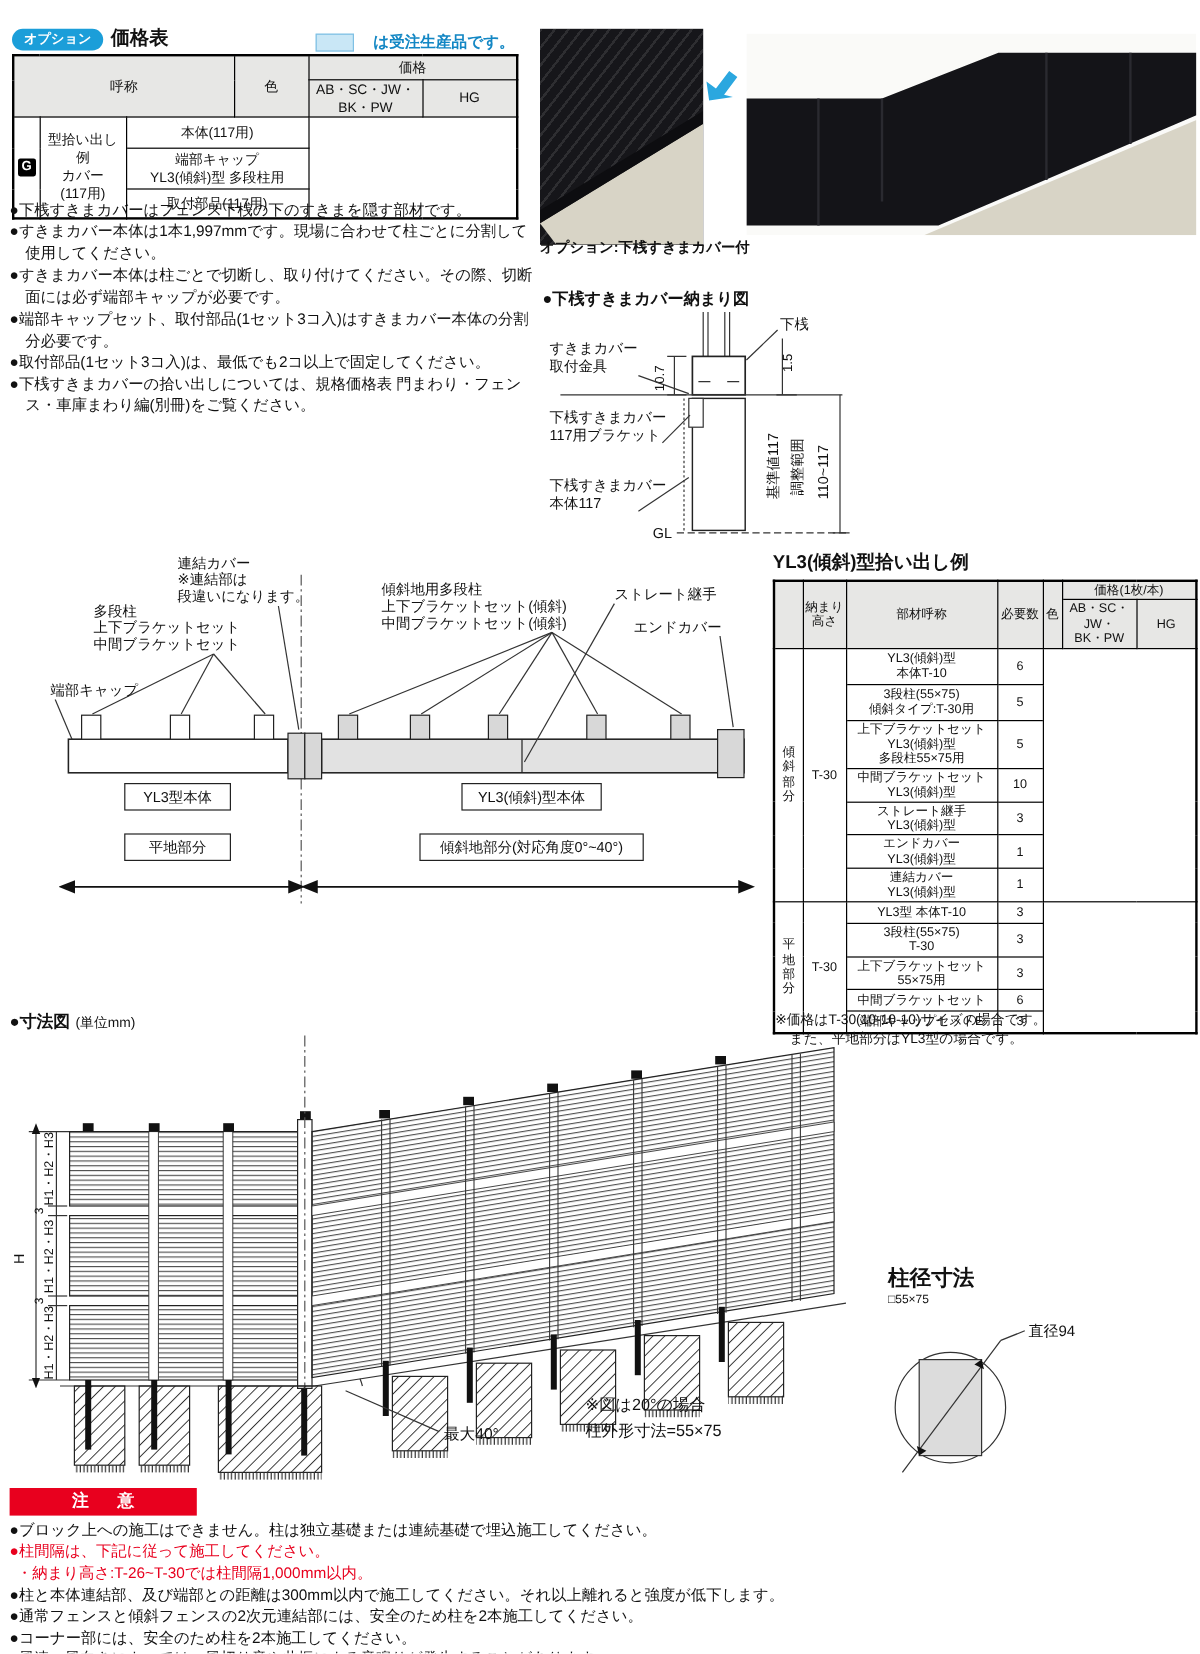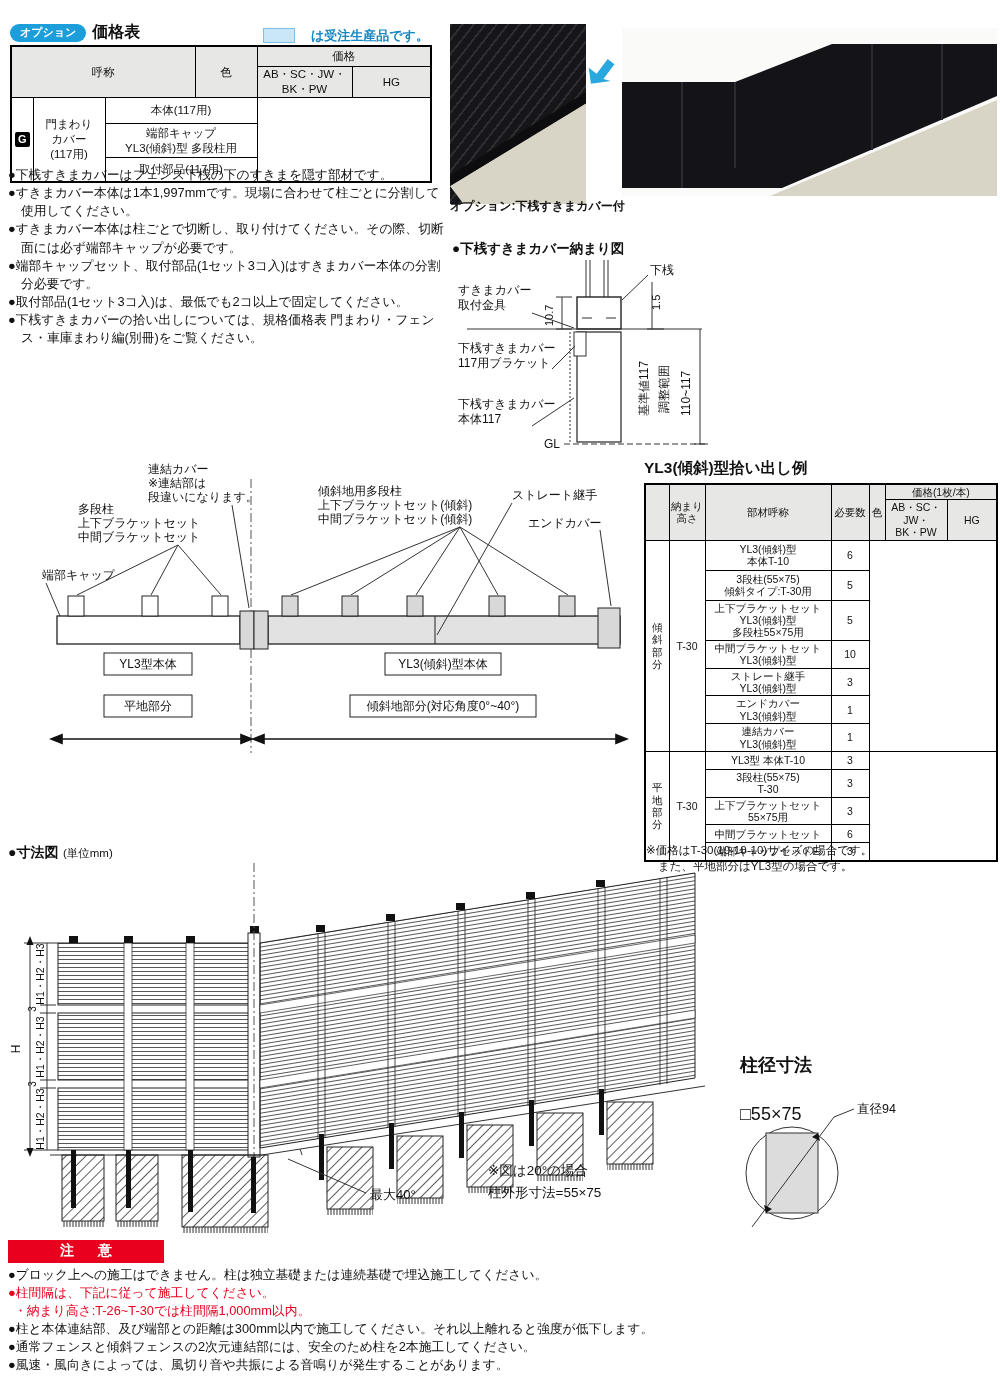--- a/index.html
+++ b/index.html
@@ -75,21 +75,21 @@
       <th colspan="3" rowspan="2">呼称</th>
       <th rowspan="2">色</th>
       <th colspan="2">価格</th>
     </tr>
     <tr>
       <th>AB・SC・JW・BK・PW</th>
       <th>HG</th>
     </tr>
     <tr style="height:26px;">
       <td rowspan="3"><span class="g-badge">G</span></td>
-      <td rowspan="3" class="pre">門まわり
+      <td rowspan="3" class="pre">型拾い出し例
 カバー
 (117用)</td>
       <td colspan="2">本体(117用)</td>
       <td colspan="2" rowspan="3"></td>
     </tr>
     <tr style="height:34px;">
           <td colspan="2" class="pre">端部キャップ
 YL3(傾斜)型 多段柱用</td>
         </tr>
     <tr style="height:24px;">
@@ -459,34 +459,35 @@
 
     <path d="M 302 300 A 40 40 0 0 0 300 294" fill="none" stroke="#333"></path>
     <line x1="366" y1="338" x2="288" y2="304" stroke="#333"></line>
     <text x="370" y="344" font-size="13">最大40°</text>
 
     <text x="488" y="320" font-size="13.5">※図は20°の場合</text>
     <text x="488" y="342" font-size="13.5">柱外形寸法=55×75</text>
   </svg>
 
   <div class="abs bold" style="left:740px;top:1053px;font-size:18px;">柱径寸法</div>
-  <div class="abs" style="left:740px;top:1078px;font-size:18px;margin-top:26px;">□55×75</div>
+  <div class="abs" style="left:740px;top:1078px;font-size:10px;">□55×75</div>
   <svg class="abs" style="left:730px;top:1095px;" width="260" height="150" viewBox="0 0 260 150">
     <circle cx="62" cy="78" r="46" fill="none" stroke="#333"></circle>
     <rect x="36" y="38" width="52" height="80" fill="#dcdcdc" stroke="#333"></rect>
     <line x1="22" y1="132" x2="104" y2="22" stroke="#333"></line>
     <polygon points="36,118 34,110 42,114" fill="#111"></polygon>
     <polygon points="88,38 90,46 82,42" fill="#111"></polygon>
     <line x1="104" y1="22" x2="124" y2="14" stroke="#333"></line>
     <text x="127" y="18" font-size="12.5">直径94</text>
   </svg>
 
   <div class="caution-banner abs" style="left:8px;top:1240px;">注 意</div>
   <div class="abs" style="left:8px;top:1266px;width:984px;">
       <div class="caution-line">●ブロック上への施工はできません。柱は独立基礎または連続基礎で埋込施工してください。</div>
       <div class="caution-line red">●柱間隔は、下記に従って施工してください。</div>
       <div class="caution-line red indent">・納まり高さ:T-26~T-30では柱間隔1,000mm以内。</div>
       <div class="caution-line">●柱と本体連結部、及び端部との距離は300mm以内で施工してください。それ以上離れると強度が低下します。</div>
       <div class="caution-line">●通常フェンスと傾斜フェンスの2次元連結部には、安全のため柱を2本施工してください。</div>
+      <div class="caution-line">●コーナー部には、安全のため柱を2本施工してください。</div>
       <div class="caution-line">●風速・風向きによっては、風切り音や共振による音鳴りが発生することがあります。</div>
     </div>
 
 </div>
 
 </body></html>

